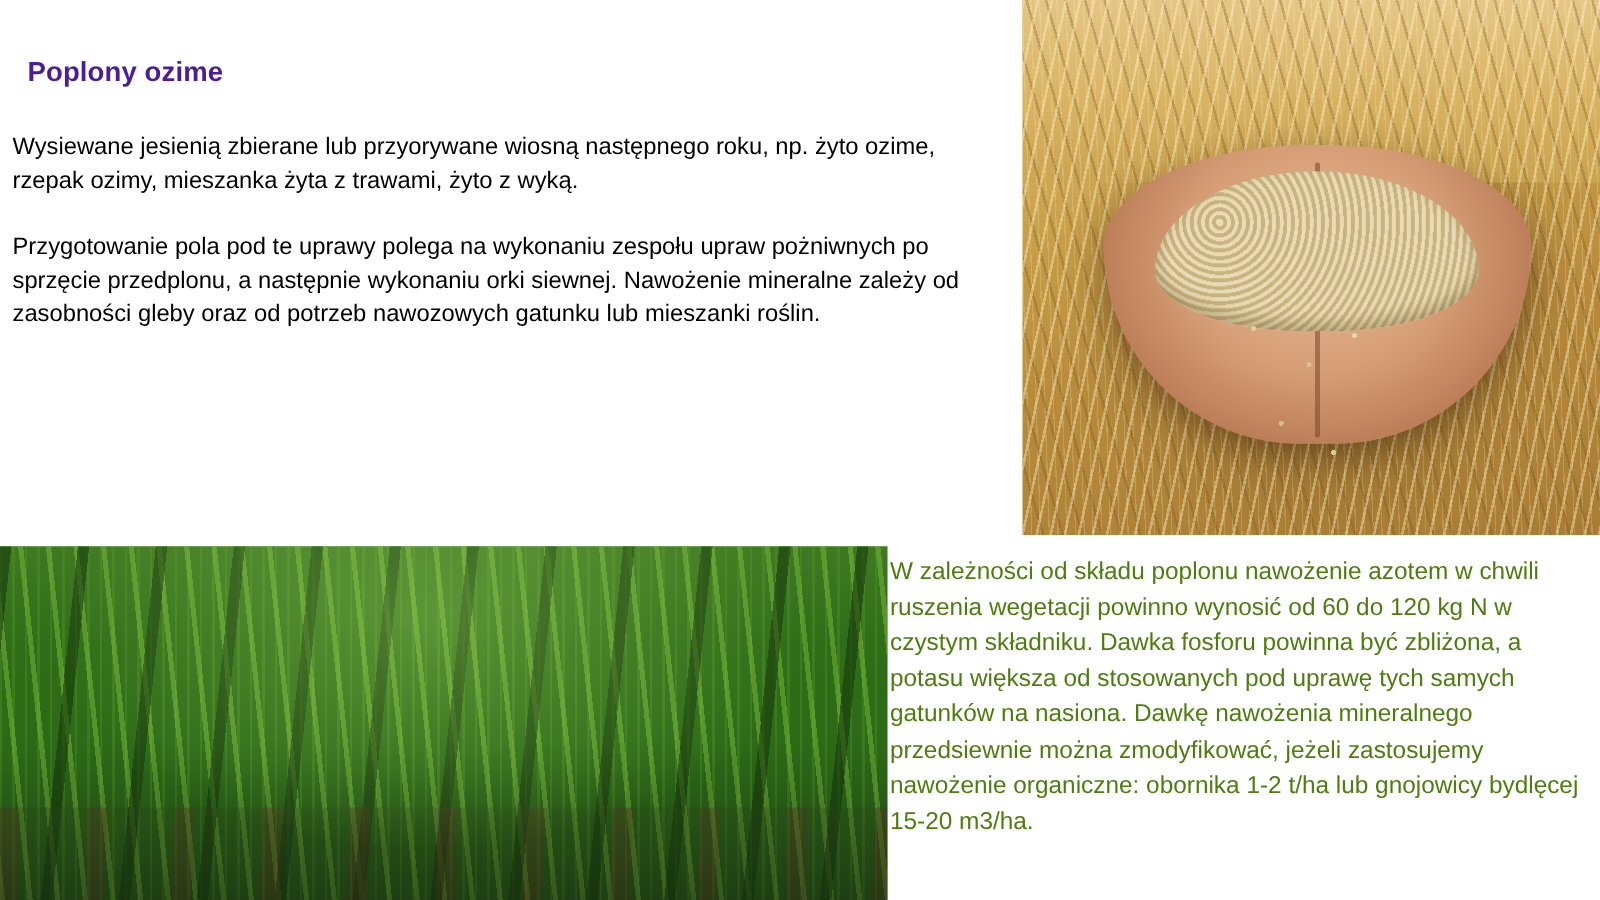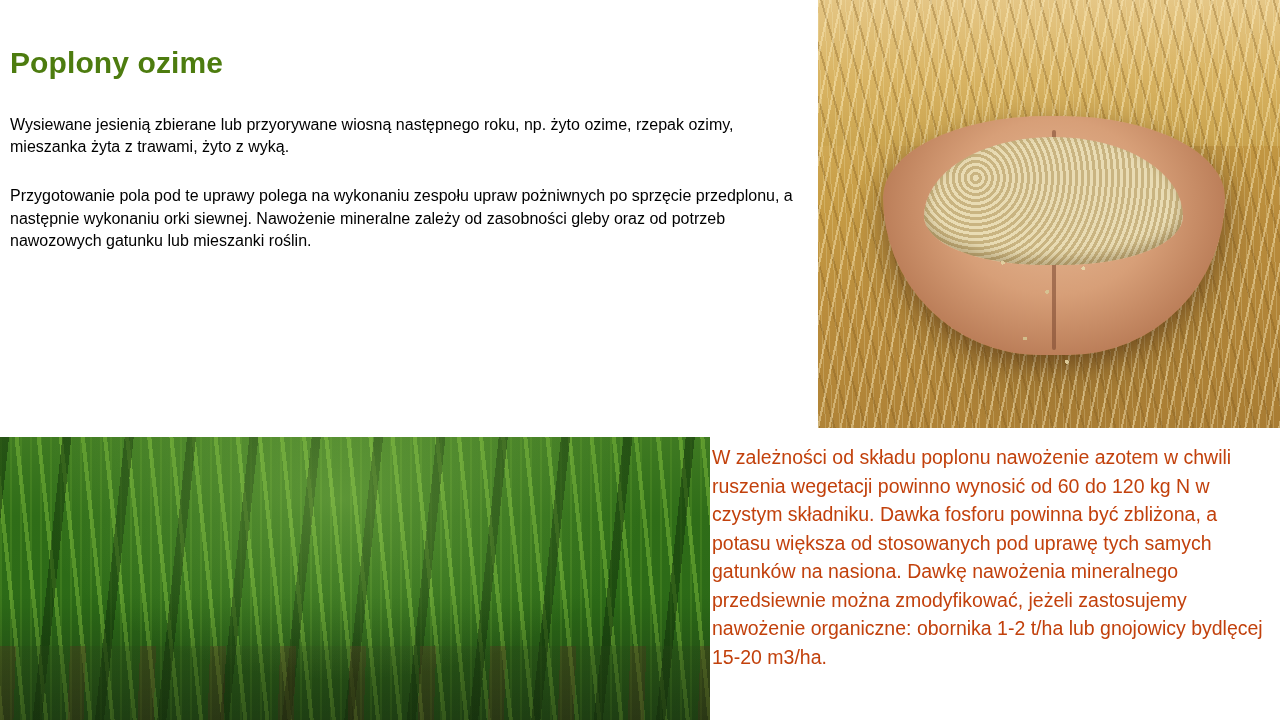--- a/index.html
+++ b/index.html
@@ -26,45 +26,45 @@
 
   
   .text-col {
     position: absolute;
     left: 10px;
     top: 46px;
     width: 790px;
   }
 
   .slide-title {
-    font-size: 30px;
+    font-size: 22px;
     font-weight: bold;
     line-height: 1.12;
     letter-spacing: 0.1px;
-    margin: 0 0 34px 0;
-    color: #4d7c0f;
+    margin: 0 0 34px 12px;
+    color: #4c1d95;
   }
 
   .para {
-    font-size: 16px;
+    font-size: 19px;
     line-height: 1.42;
     margin: 0 0 26px 0;
     color: #000000;
   }
   .para:last-child { margin-bottom: 12px; }
 
   
   .text-lower-right {
     position: absolute;
     left: 712px;
     top: 443px;
     width: 560px;
     font-size: 19.5px;
     line-height: 1.465;
-    color: #c2410c;
+    color: #4d7c0f;
   }
 
   
   .photo {
     position: absolute;
     overflow: hidden;
   }
 
   
   .photo-grain {

